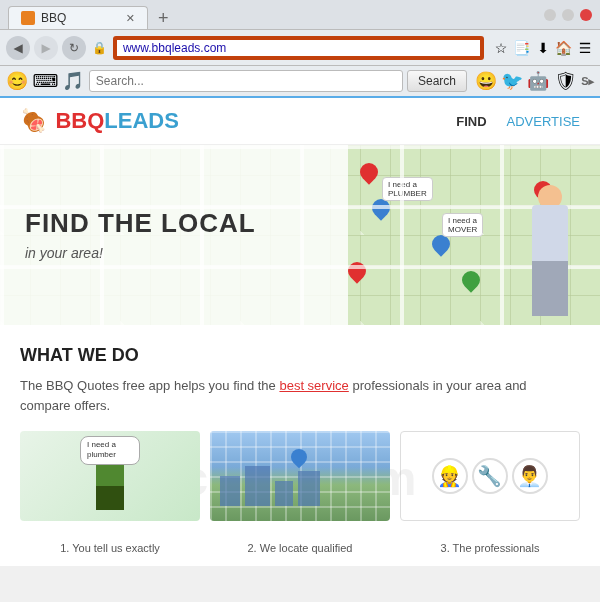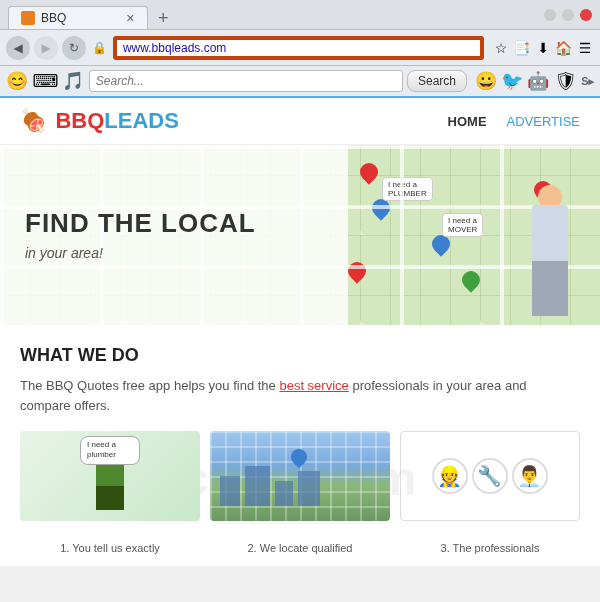--- a/index.html
+++ b/index.html
@@ -131,28 +131,27 @@
       flex: 1;
       padding: 0 6px;
     }
     .search-input {
       border: none;
       outline: none;
       font-size: 12px;
       color: #999;
       width: 100%;
       background: transparent;
-      font-style: italic;
     }
     .search-btn {
       height: 22px;
       padding: 0 10px;
       background: linear-gradient(to bottom, #f8f8f8, #e0e0e0);
       border: 1px solid #bbb;
-      border-radius: 8px;
+      border-radius: 3px;
       font-size: 12px;
       cursor: pointer;
       color: #333;
     }
     .toolbar-icons-right {
       display: flex;
       align-items: center;
       gap: 4px;
       margin-left: 4px;
     }
@@ -537,21 +536,21 @@
 <div class="site-content" style="position:relative;">
 
   <div class="site-header">
     <div class="logo-wrap">
       <span class="logo-icon">🍖</span>
       <span class="logo-text">
         <span class="logo-bbq">BBQ</span><span class="logo-leads">LEADS</span>
       </span>
     </div>
     <div class="site-nav">
-      <a class="nav-home" href="#">HOME</a>
+      <a class="nav-home" href="#">FIND</a>
       <a class="nav-advertise" href="#">ADVERTISE</a>
     </div>
   </div>
 
   <div class="hero">
     <div class="hero-map">
 
       <div class="map-pin pin-blue" style="left:62%;top:30%;">
         <div class="pin-head"></div>
         <div class="pin-callout">I need a<br>PLUMBER</div>

